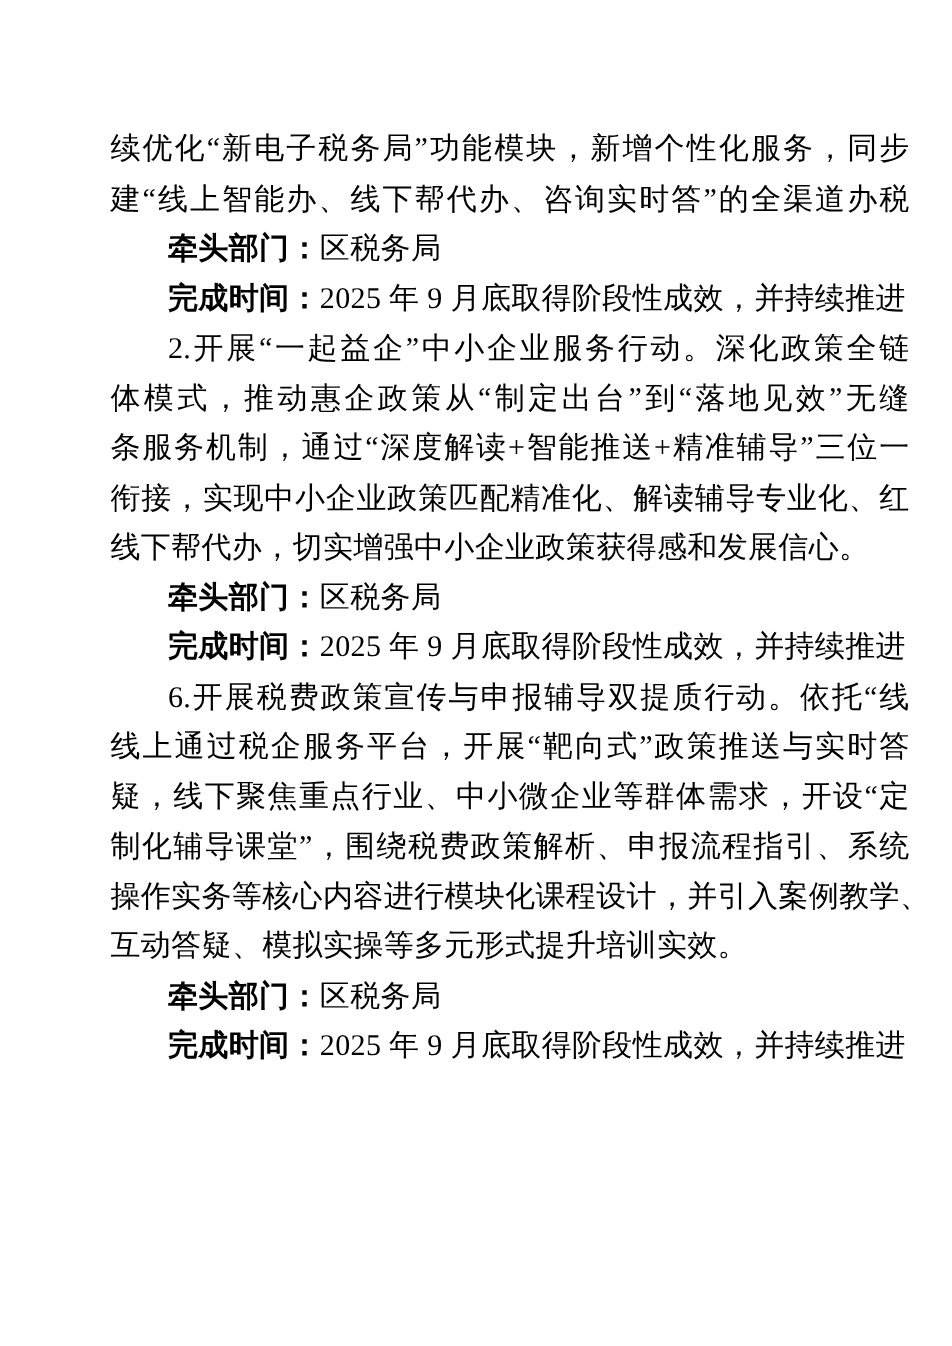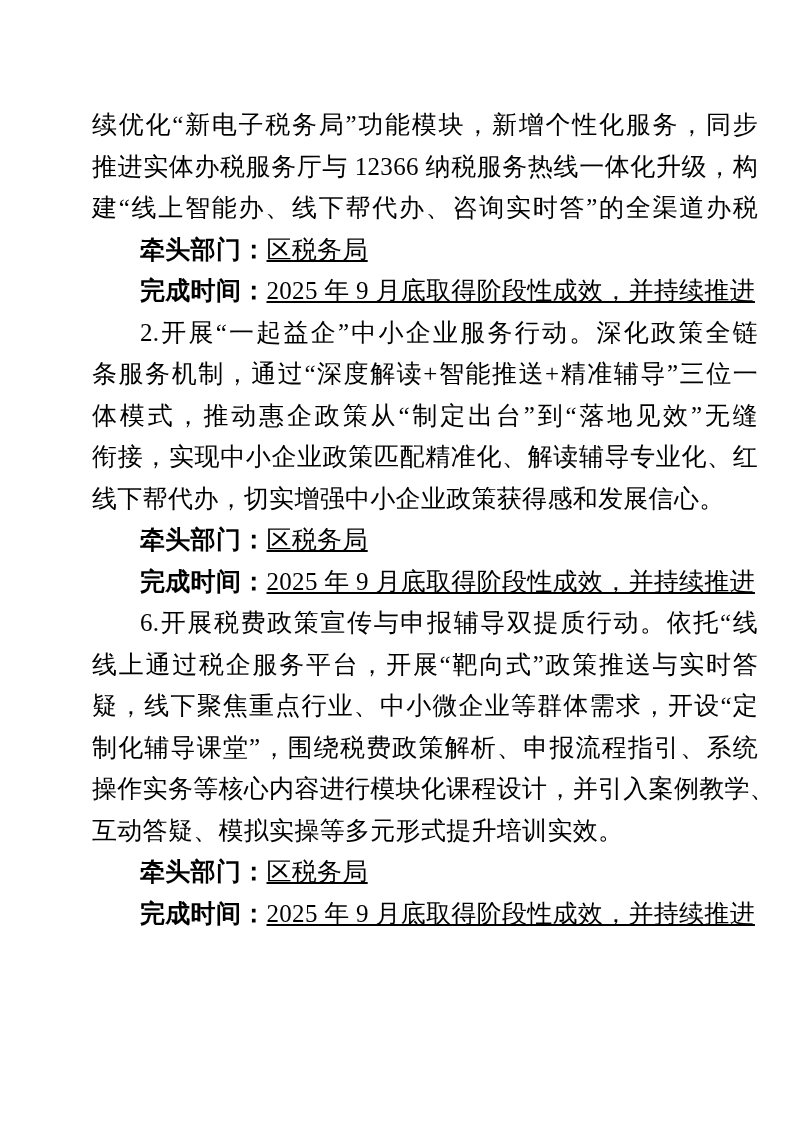--- a/index.html
+++ b/index.html
@@ -42,47 +42,45 @@
   .line.indent {
     text-indent: 48px;
   }
   .label {
     font-weight: 700;
     font-family: "Liberation Sans", "DejaVu Sans", sans-serif;
     margin-top: 32px;
   }
   .label-value {
     font-weight: 400;
-    text-decoration: underline;
   }
   .page-number {
     position: absolute;
     left: 94px;
     top: 1034px;
     font-size: 20px;
     line-height: 26px;
     color: #000000;
   }
 </style>
 </head>
 <body>
 
 <div class="page">
   <div class="content">
       <div class="paragraph">
         <div class="line">续优化“新电子税务局”功能模块，新增个性化服务，同步</div>
-        <div class="line">推进实体办税服务厅与 12366 纳税服务热线一体化升级，构</div>
         <div class="line">建“线上智能办、线下帮代办、咨询实时答”的全渠道办税</div>
       </div>
       <div class="line last indent label-line"><span class="label">牵头部门：</span><span class="label-value">区税务局</span></div>
       <div class="line last indent label-line"><span class="label">完成时间：</span><span class="label-value">2025 年 9 月底取得阶段性成效，并持续推进</span></div>
       <div class="paragraph">
         <div class="line indent">2.开展“一起益企”中小企业服务行动。深化政策全链</div>
+        <div class="line">体模式，推动惠企政策从“制定出台”到“落地见效”无缝</div>
         <div class="line">条服务机制，通过“深度解读+智能推送+精准辅导”三位一</div>
-        <div class="line">体模式，推动惠企政策从“制定出台”到“落地见效”无缝</div>
         <div class="line">衔接，实现中小企业政策匹配精准化、解读辅导专业化、红</div>
         <div class="line last">线下帮代办，切实增强中小企业政策获得感和发展信心。</div>
       </div>
       <div class="line last indent label-line"><span class="label">牵头部门：</span><span class="label-value">区税务局</span></div>
       <div class="line last indent label-line"><span class="label">完成时间：</span><span class="label-value">2025 年 9 月底取得阶段性成效，并持续推进</span></div>
       <div class="paragraph">
         <div class="line indent">6.开展税费政策宣传与申报辅导双提质行动。依托“线</div>
         <div class="line">线上通过税企服务平台，开展“靶向式”政策推送与实时答</div>
         <div class="line">疑，线下聚焦重点行业、中小微企业等群体需求，开设“定</div>
         <div class="line">制化辅导课堂”，围绕税费政策解析、申报流程指引、系统</div>

